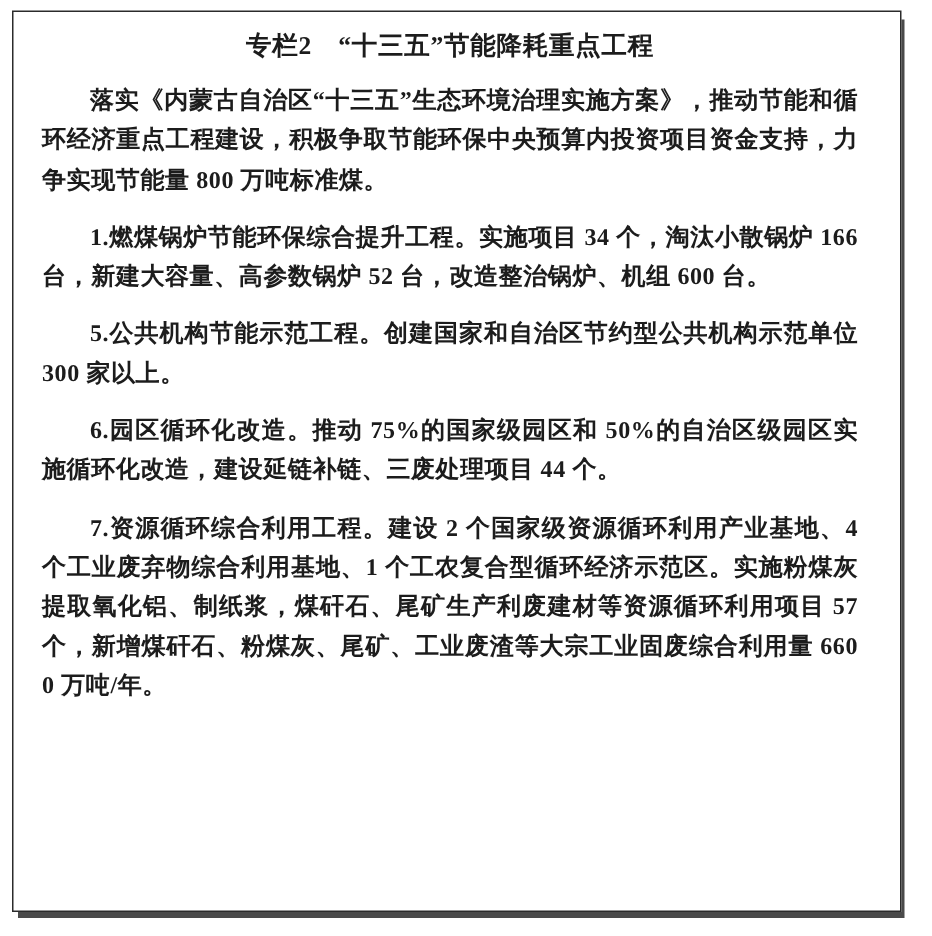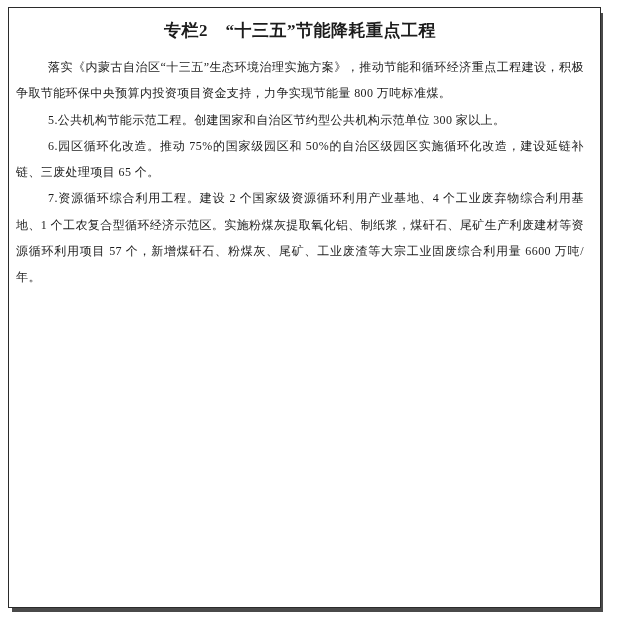--- a/index.html
+++ b/index.html
@@ -31,36 +31,38 @@
   }
   .box-title {
     text-align: center;
     font-weight: bold;
     font-size: 17px;
     line-height: 24px;
     margin: 2px 0 11px 0;
     letter-spacing: 0.5px;
   }
   .body-text p {
-    margin: 0;
-    font-size: 12px;
+    margin: 12px;
+    font-size: 16px;
     line-height: 26.3px;
     text-align: justify;
     text-align-last: left;
     text-indent: 32px;
     word-break: break-all;
     letter-spacing: 0.4px;
+    font-weight: bold;
   }
 </style>
 </head>
 <body>
 
 <div class="page">
   <div class="panel">
     <div class="box-title">专栏2　“十三五”节能降耗重点工程</div>
     <div class="body-text">
       <p>落实《内蒙古自治区“十三五”生态环境治理实施方案》，推动节能和循环经济重点工程建设，积极争取节能环保中央预算内投资项目资金支持，力争实现节能量 800 万吨标准煤。</p>
+      <p>1.燃煤锅炉节能环保综合提升工程。实施项目 34 个，淘汰小散锅炉 166 台，新建大容量、高参数锅炉 52 台，改造整治锅炉、机组 600 台。</p>
       <p>5.公共机构节能示范工程。创建国家和自治区节约型公共机构示范单位 300 家以上。</p>
-      <p>6.园区循环化改造。推动 75%的国家级园区和 50%的自治区级园区实施循环化改造，建设延链补链、三废处理项目 65 个。</p>
+      <p>6.园区循环化改造。推动 75%的国家级园区和 50%的自治区级园区实施循环化改造，建设延链补链、三废处理项目 44 个。</p>
       <p>7.资源循环综合利用工程。建设 2 个国家级资源循环利用产业基地、4 个工业废弃物综合利用基地、1 个工农复合型循环经济示范区。实施粉煤灰提取氧化铝、制纸浆，煤矸石、尾矿生产利废建材等资源循环利用项目 57 个，新增煤矸石、粉煤灰、尾矿、工业废渣等大宗工业固废综合利用量 6600 万吨/年。</p>
     </div>
   </div>
 </div>
 
 </body></html>

